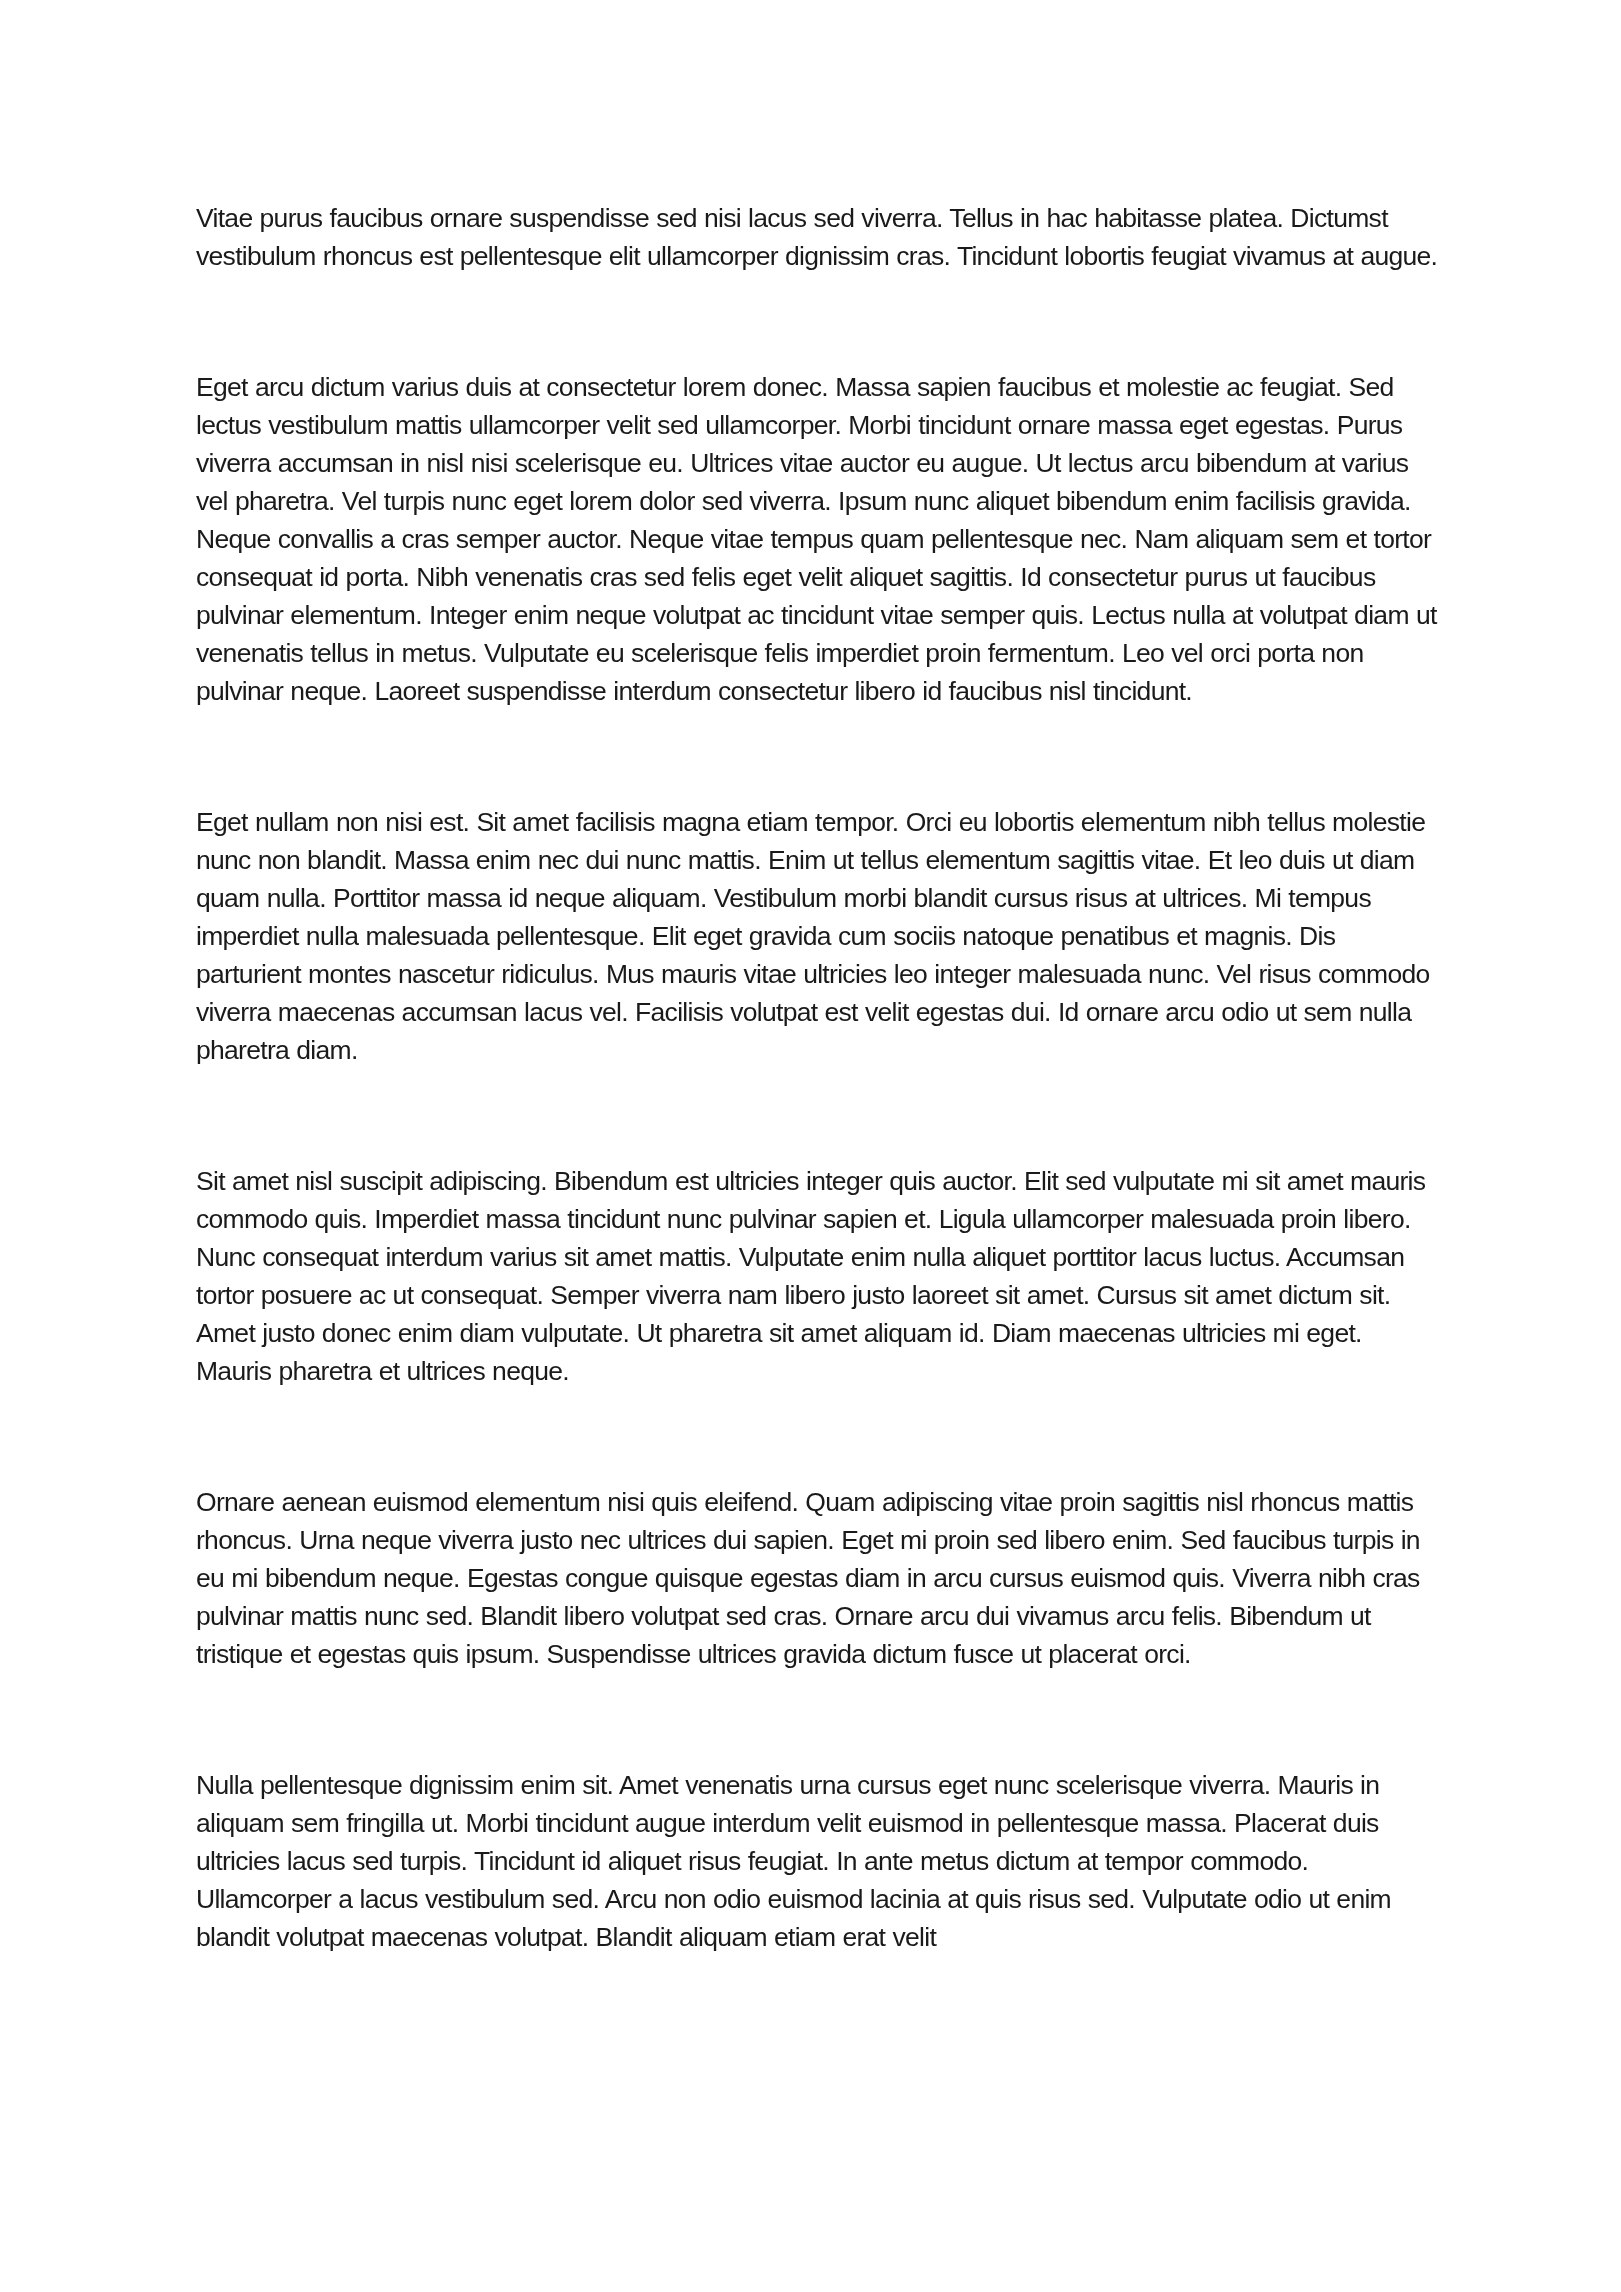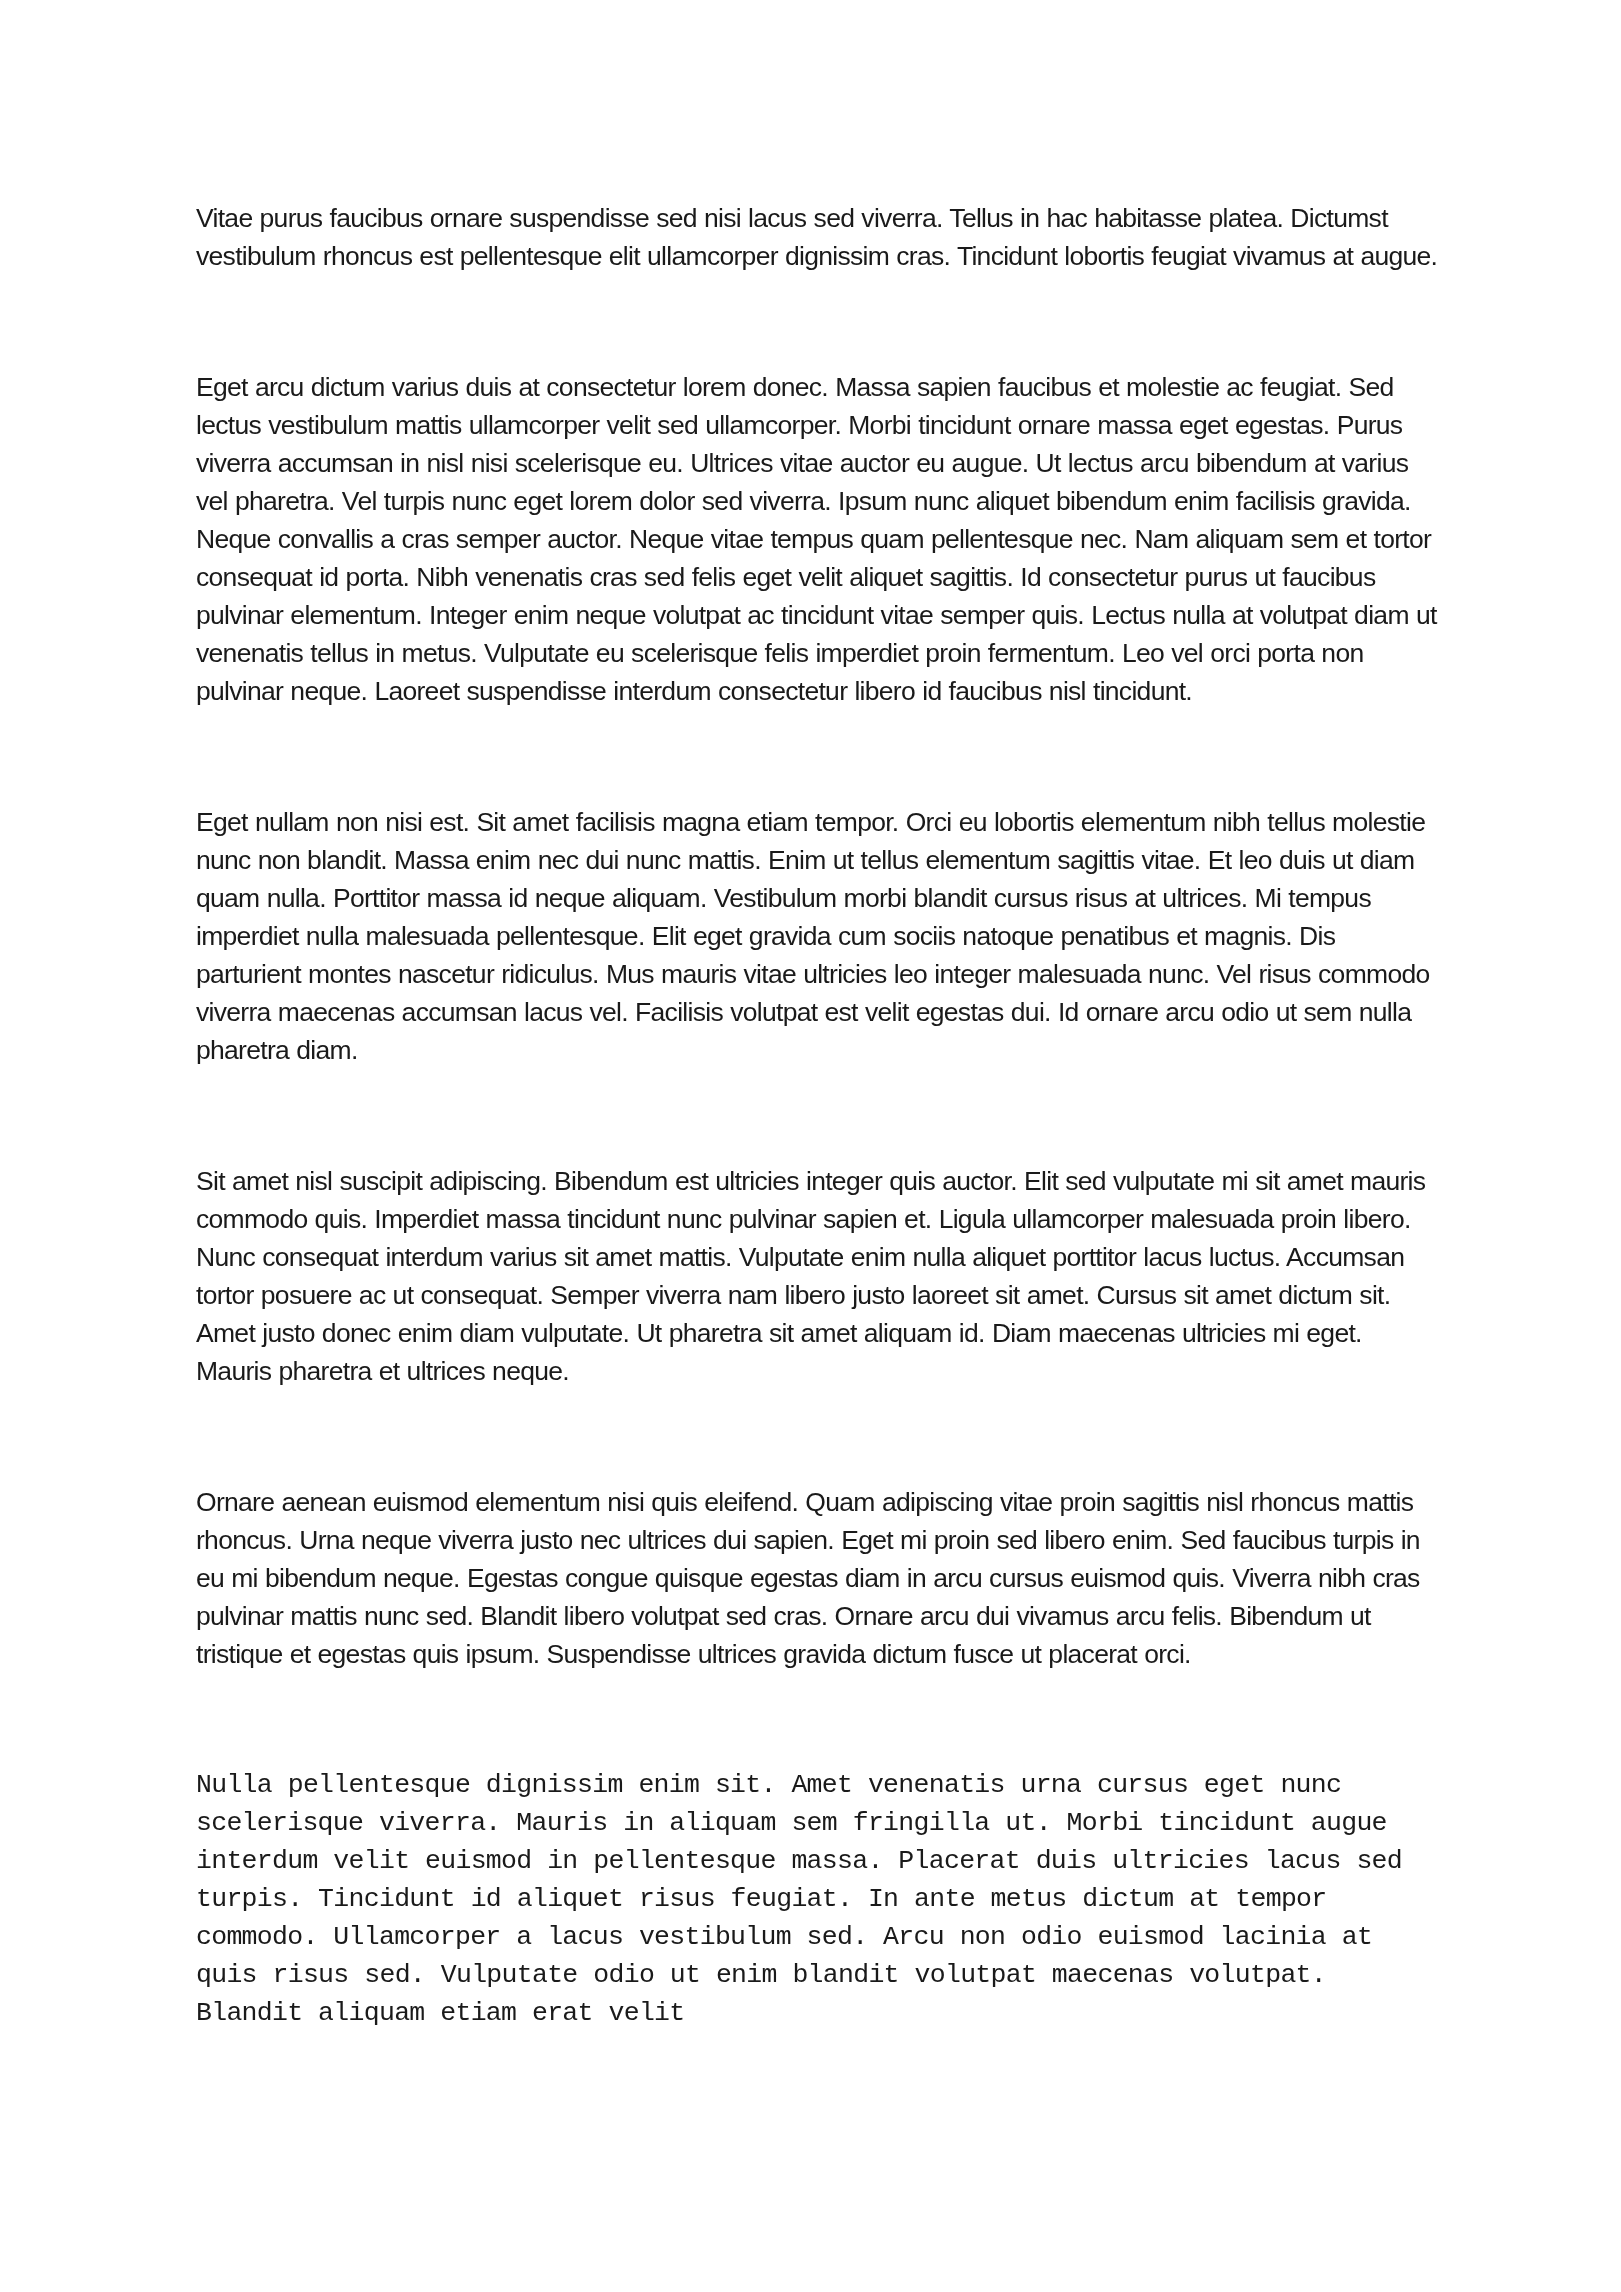--- a/index.html
+++ b/index.html
@@ -28,21 +28,20 @@
     margin: 0 0 93px 0;
     font-size: 26.5px;
     line-height: 38px;
     letter-spacing: -0.7px;
     color: #1a1a1a;
     text-align: left;
     word-spacing: 0.5px;
   }
   .doc-body p:last-child {
     margin-bottom: 8px;
-    font-family: Liberation Mono, monospace;
   }
 </style>
 </head>
 <body>
 
 <div class="page">
   <div class="doc-body">
     <p>Vitae purus faucibus ornare suspendisse sed nisi lacus sed viverra. Tellus in hac habitasse platea. Dictumst vestibulum rhoncus est pellentesque elit ullamcorper dignissim cras. Tincidunt lobortis feugiat vivamus at augue.</p>
     <p>Eget arcu dictum varius duis at consectetur lorem donec. Massa sapien faucibus et molestie ac feugiat. Sed lectus vestibulum mattis ullamcorper velit sed ullamcorper. Morbi tincidunt ornare massa eget egestas. Purus viverra accumsan in nisl nisi scelerisque eu. Ultrices vitae auctor eu augue. Ut lectus arcu bibendum at varius vel pharetra. Vel turpis nunc eget lorem dolor sed viverra. Ipsum nunc aliquet bibendum enim facilisis gravida. Neque convallis a cras semper auctor. Neque vitae tempus quam pellentesque nec. Nam aliquam sem et tortor consequat id porta. Nibh venenatis cras sed felis eget velit aliquet sagittis. Id consectetur purus ut faucibus pulvinar elementum. Integer enim neque volutpat ac tincidunt vitae semper quis. Lectus nulla at volutpat diam ut venenatis tellus in metus. Vulputate eu scelerisque felis imperdiet proin fermentum. Leo vel orci porta non pulvinar neque. Laoreet suspendisse interdum consectetur libero id faucibus nisl tincidunt.</p>
     <p>Eget nullam non nisi est. Sit amet facilisis magna etiam tempor. Orci eu lobortis elementum nibh tellus molestie nunc non blandit. Massa enim nec dui nunc mattis. Enim ut tellus elementum sagittis vitae. Et leo duis ut diam quam nulla. Porttitor massa id neque aliquam. Vestibulum morbi blandit cursus risus at ultrices. Mi tempus imperdiet nulla malesuada pellentesque. Elit eget gravida cum sociis natoque penatibus et magnis. Dis parturient montes nascetur ridiculus. Mus mauris vitae ultricies leo integer malesuada nunc. Vel risus commodo viverra maecenas accumsan lacus vel. Facilisis volutpat est velit egestas dui. Id ornare arcu odio ut sem nulla pharetra diam.</p>

